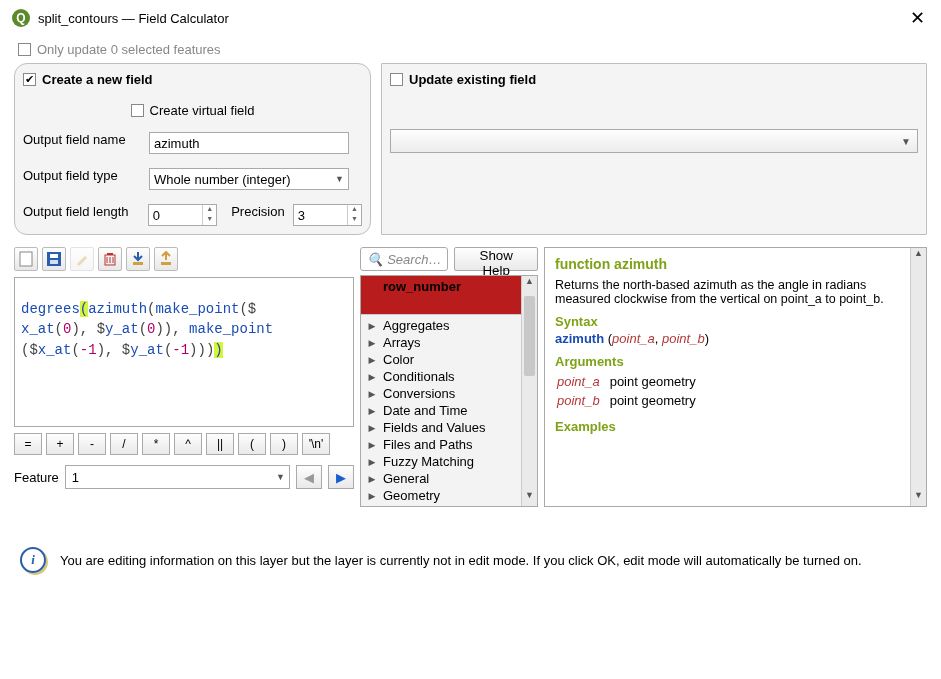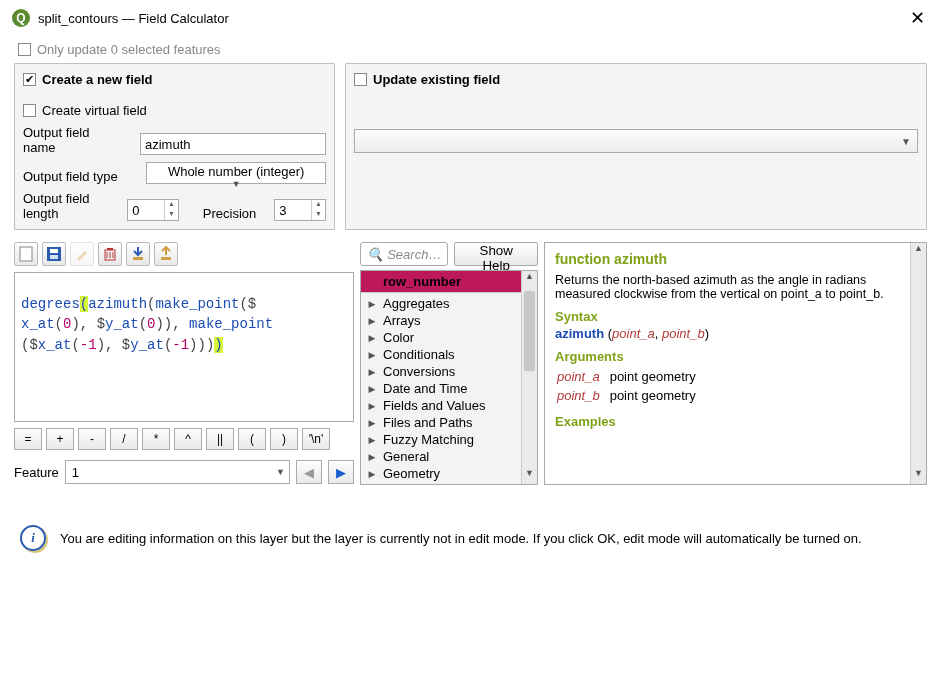--- a/index.html
+++ b/index.html
@@ -40,34 +40,34 @@
 .checkbox.checked::before { content: "✔"; color: #000; font-size: 11px; }
 .disabled-text { color: #888; }
 
 .two-col { display: flex; gap: 10px; margin-top: 6px; }
 .group {
   border: 1px solid #bfbfbf;
   background: #f4f4f4;
   padding: 8px;
   border-radius: 1px;
 }
-.group.left { width: 321px; }
+.group.left { width: 357px; border-radius: 13px; }
 .group.right { flex: 1; }
 
 .group-head { display: flex; align-items: center; gap: 6px; margin-bottom: 6px; }
 .group-head b { font-weight: bold; }
 
-.form-row { display: flex; align-items: flex-end; margin-top: 7px; gap: 18px; }
+.form-row { display: flex; align-items: flex-start; margin-top: 14px; gap: 8px; }
 .form-row label { width: 118px; }
 input[type=text], select, .combo {
   border: 1px solid #aaa; background: #fff; height: 22px;
   padding: 1px 4px; font: inherit;
 }
 .input-name { width: 200px; }
-.select-type { width: 200px; height: 22px; flex-direction: column; }
+.select-type { width: 200px; height: 22px; }
 .spin { width: 70px; display:flex; border:1px solid #aaa; background:#fff; height:22px; align-items:center; }
 .spin span { flex:1; padding-left:4px; }
 .spin .arrows { width:14px; height:100%; border-left:1px solid #ccc; display:flex; flex-direction:column; }
 .spin .arrows div { flex:1; text-align:center; font-size:7px; line-height:1; color:#666; }
 
 .wide-combo {
   width: 100%; height: 24px; border:1px solid #aaa; background: linear-gradient(#fdfdfd,#ececec);
   display:flex; align-items:center; justify-content:flex-end; padding-right:6px; margin-top: 42px;
 }
 .wide-combo .arrow { font-size:10px; color:#555; }
@@ -113,21 +113,21 @@
 .expr-mid { width:178px; display:flex; flex-direction:column; }
 .search-row { display:flex; gap:6px; margin-bottom:4px; }
 .search {
   flex:1; height:24px; border:1px solid #aaa; border-radius:3px; display:flex; align-items:center;
   padding:0 6px; color:#888; font-style:italic; gap:4px;
 }
 .helpbtn { height:24px; padding:0 12px; border:1px solid #aaa; background:linear-gradient(#fefefe,#e9e9e9); border-radius:2px; }
 .tree {
   border:1px solid #aaa; background:#f3f3f3; flex:1; overflow:hidden; position:relative;
 }
-.tree-head { background:#be185d; padding:3px 4px 3px 22px; font-weight:bold; border-bottom:1px solid #ccc;}
+.tree-head { background:#b91c1c; padding:3px 4px 20px 22px; font-weight:bold; border-bottom:1px solid #ccc;}
 .tree-list { padding:2px 0; }
 .tree-item { display:flex; align-items:center; padding:1px 4px 1px 6px; gap:6px; }
 .tree-item .tw { color:#555; font-size:9px; width:10px; text-align:center; }
 .scroll-v { position:absolute; right:0; top:0; bottom:0; width:16px; background:#eaeaea; border-left:1px solid #ccc;}
 .scroll-v .thumb { position:absolute; left:2px; right:2px; top:20px; height:80px; background:#c8c8c8; border-radius:2px;}
 .scroll-v .arr { position:absolute; left:0; right:0; height:16px; text-align:center; font-size:9px; color:#555;}
 .scroll-v .arr.top{top:0;} .scroll-v .arr.bot{bottom:0;}
 
 .expr-right { flex:1; border:1px solid #aaa; background:#fff; padding:8px 10px; position:relative; overflow:hidden;}
 .expr-right h3 { color:#7ea316; font-size:14px; font-weight:bold; margin-bottom:6px; }
@@ -172,21 +172,21 @@
     <span class="checkbox"></span>
     <span class="disabled-text">Only update 0 selected features</span>
   </div>
 
   <div class="two-col">
     <div class="group left">
       <div class="group-head">
         <span class="checkbox checked"></span>
         <b>Create a new field</b>
       </div>
-      <div class="row" style="margin-top:16px;">
+      <div class="row" style="margin-top:16px;justify-content:center;">
         <span class="checkbox"></span>
         <span>Create virtual field</span>
       </div>
       <div class="form-row">
         <label>Output field name</label>
         <input type="text" class="input-name" value="azimuth" style="">
       </div>
       <div class="form-row">
         <label>Output field type</label>
         <div class="combo select-type" style="display:flex;align-items:center;justify-content:space-between;padding-right:4px;">

